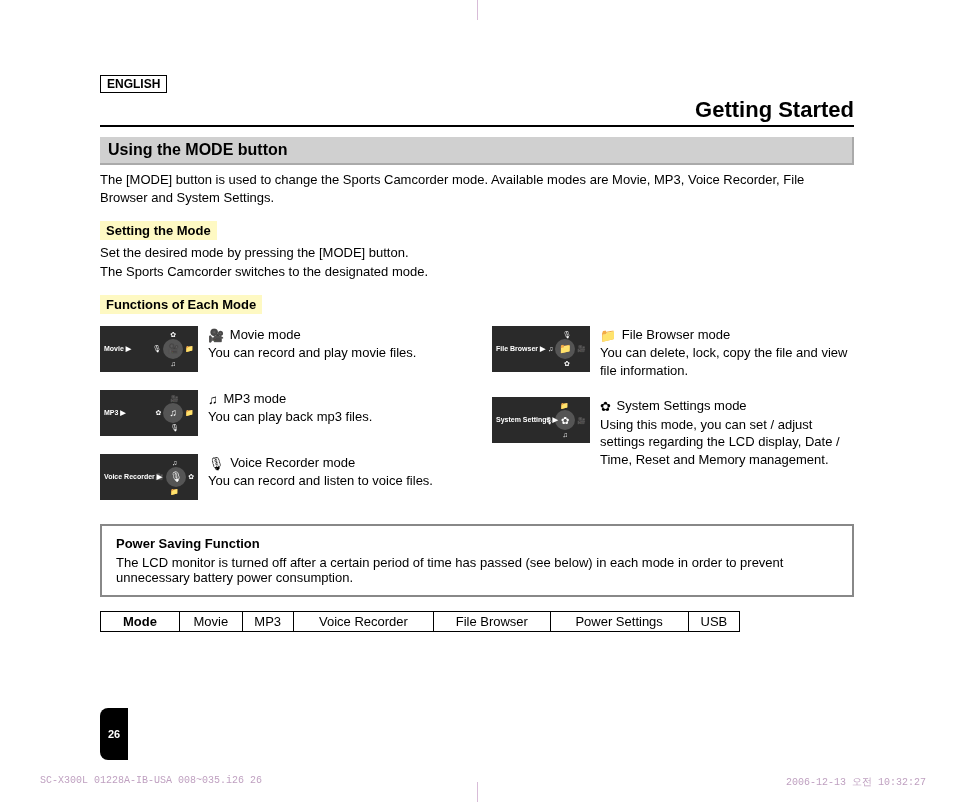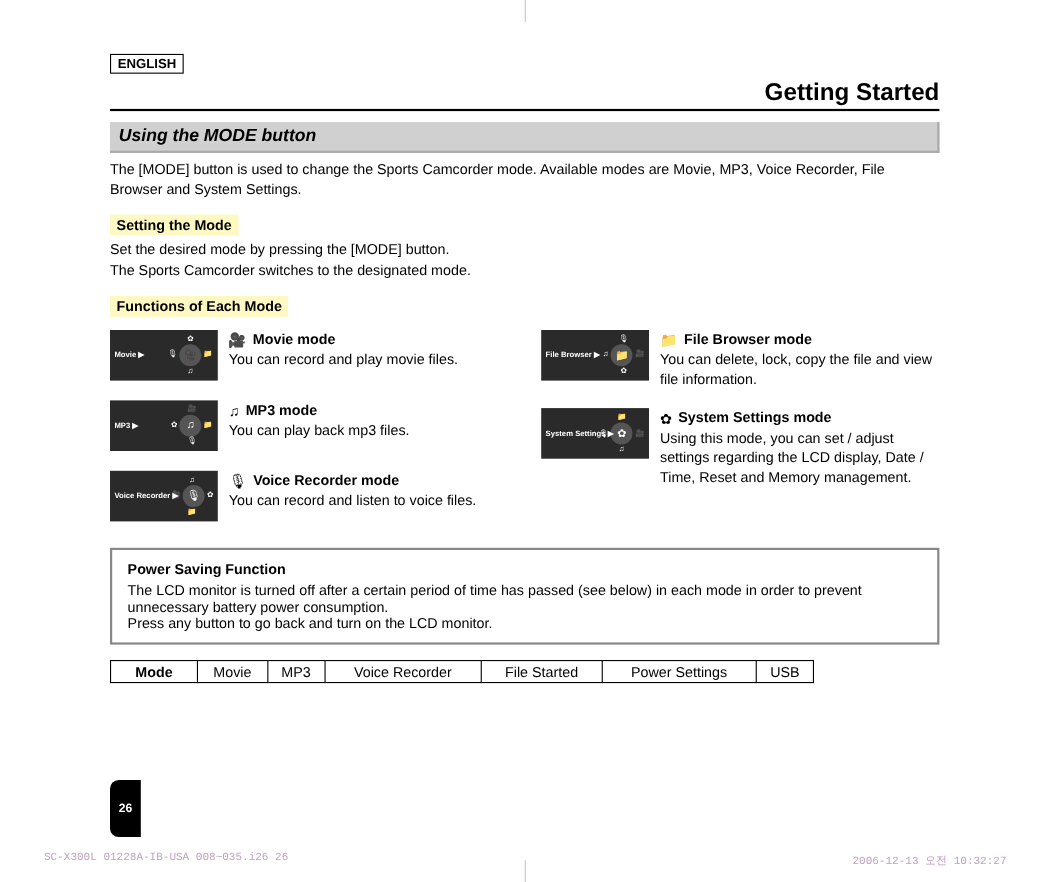--- a/index.html
+++ b/index.html
@@ -7,21 +7,21 @@
     padding: 0;
     background: #fff;
     font-family: Arial, Helvetica, sans-serif;
     font-size: 13px;
     color: #000;
     width: 954px;
     height: 802px;
     position: relative;
   }
   .page {
-    padding: 49px 100px 0 100px;
+    padding: 75px 100px 0 100px;
   }
   .lang-box {
     display: inline-block;
     border: 1px solid #000;
     padding: 1px 6px;
     font-weight: bold;
     font-size: 12px;
     margin-bottom: 4px;
   }
   .main-title {
@@ -29,21 +29,20 @@
     font-weight: bold;
     border-bottom: 2px solid #000;
     padding-bottom: 2px;
     margin-bottom: 10px;
     text-align: right;
   }
   .section-bar {
     background: #d0d0d0;
     padding: 4px 8px;
     font-weight: bold;
-    font-style: italic;
     font-size: 16px;
     margin-bottom: 6px;
     border-right: 2px solid #aaa;
     border-bottom: 2px solid #aaa;
   }
   .body-text {
     font-size: 13px;
     line-height: 1.4;
     margin-bottom: 8px;
   }
@@ -103,21 +102,21 @@
     background: #555;
     display: flex;
     align-items: center;
     justify-content: center;
     color: #fff;
     font-size: 10px;
   }
   .thumb-mini { color: #fff; font-size: 7px; line-height: 1; }
   .thumb-side { display: flex; gap: 2px; align-items: center; }
   .mode-desc { font-size: 13px; line-height: 1.35; }
-  .mode-desc-title { font-weight: bold; text-align: center; }
+  .mode-desc-title { font-weight: normal; text-align: center; }
   .mode-icon { display: inline-block; margin-right: 2px; font-size: 13px; vertical-align: -1px; }
   .callout {
     border: 2px solid #888;
     border-radius: 0;
     padding: 10px 14px;
     margin-top: 6px;
     margin-bottom: 14px;
   }
   .callout-title { font-weight: bold; margin-bottom: 4px; }
   table.pstable {
@@ -141,21 +140,21 @@
     color: #fff;
     font-weight: bold;
     font-size: 11px;
     padding: 20px 8px;
     border-top-left-radius: 8px;
     border-bottom-left-radius: 8px;
   }
   .footer {
     position: absolute;
     left: 40px;
-    right: 39px;
+    right: 28px;
     top: 775px;
     display: flex;
     justify-content: space-between;
     font-size: 10px;
     color: #bfa0c0;
     font-family: "Courier New", monospace;
   }
   .crop-top { position:absolute; top:0; left:50%; width:1px; height:20px; background:#d8bcd8; }
   .crop-bottom { position:absolute; bottom:0; left:50%; width:1px; height:20px; background:#d8bcd8; }
 </style>
@@ -288,31 +287,30 @@
           <span>Using this mode, you can set / adjust settings regarding the LCD display, Date / Time, Reset and Memory management.</span>
         </div>
       </div>
 
     </div>
   </div>
 
   <div class="callout">
     <div class="callout-title">Power Saving Function</div>
     <div>The LCD monitor is turned off after a certain period of time has passed (see below) in each mode in order to prevent unnecessary battery power consumption.</div>
-    <div>Press any button to go back and turn on the LCD monitor.</div>
   </div>
 
   <table class="pstable">
     <tbody>
         <tr>
       <td class="row-head">Mode</td>
       <td>Movie</td>
       <td>MP3</td>
       <td>Voice Recorder</td>
-      <td>File Started</td>
+      <td>File Browser</td>
       <td>Power Settings</td>
       <td>USB</td>
     </tr>
   </tbody>
     </table>
 
 </div>
 
 <div class="page-num">
   <span class="page-num-badge">26</span>

